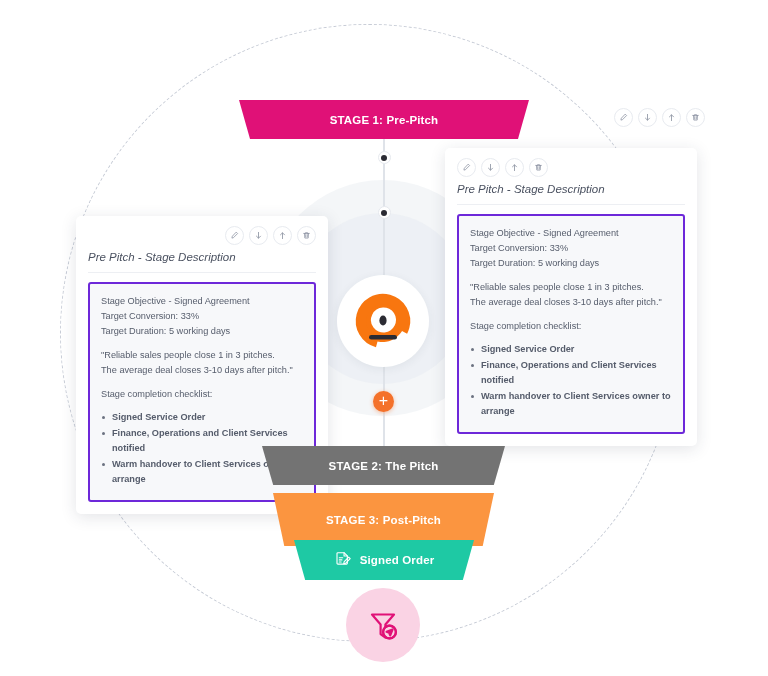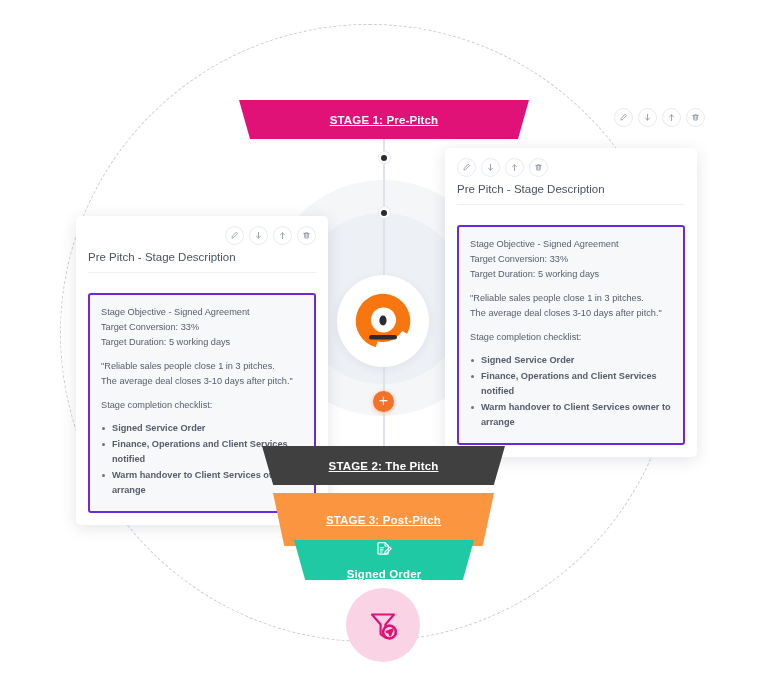--- a/index.html
+++ b/index.html
@@ -72,43 +72,42 @@
     position: absolute;
     display: flex;
     align-items: center;
     justify-content: center;
     color: #ffffff;
     font-size: 11.5px;
     font-weight: bold;
     letter-spacing: .15px;
     text-align: center;
   }
-  .band-label { pointer-events: none; text-decoration: underline; }
+  .band-label { pointer-events: none; }
 
   .band-1 {
     left: 239px; top: 100px; width: 290px; height: 39px;
     background: #e01177;
     clip-path: polygon(0 0, 100% 0, 96.2% 100%, 3.8% 100%);
   }
   .band-2 {
     left: 262px; top: 446px; width: 243px; height: 39px;
-    background: #404040;
+    background: #737373;
     clip-path: polygon(0 0, 100% 0, 95.4% 100%, 4.6% 100%);
   }
   .band-3 {
     left: 273px; top: 493px; width: 221px; height: 53px;
     background: #fb9540;
     clip-path: polygon(0 0, 100% 0, 94.9% 100%, 5.1% 100%);
   }
   .band-4 {
     left: 294px; top: 540px; width: 180px; height: 40px;
     background: #1ec9a4;
     clip-path: polygon(0 0, 100% 0, 93.8% 100%, 6.2% 100%);
     gap: 8px;
-    flex-direction: column;
   }
   .band-4 .doc-icon { display: block; }
 
   
   .logo-wrap {
     position: absolute;
     left: 337px; top: 275px;
     width: 92px; height: 92px;
     border-radius: 50%;
     background: #ffffff;
@@ -177,22 +176,23 @@
 
   .card-toolbar-row { display: flex; margin-bottom: 6px; }
   .card-left .card-toolbar-row { justify-content: flex-end; }
   .card-right .card-toolbar-row { justify-content: flex-start; }
 
   .card-title {
     font-size: 11.5px;
     color: #4a5160;
     padding-bottom: 9px;
     border-bottom: 1px solid #edeff3;
-    margin-bottom: 20px;
+    margin-bottom: 9px;
     font-weight: normal;
+    font-style: italic;
   }
   .card-body {
     background: #f7f8fa;
     border: 2px solid #6d28d9;
     border-radius: 3px;
     padding: 10px 11px 12px 11px;
     font-size: 9.2px;
     line-height: 1.62;
     color: #555c6b;
   }

